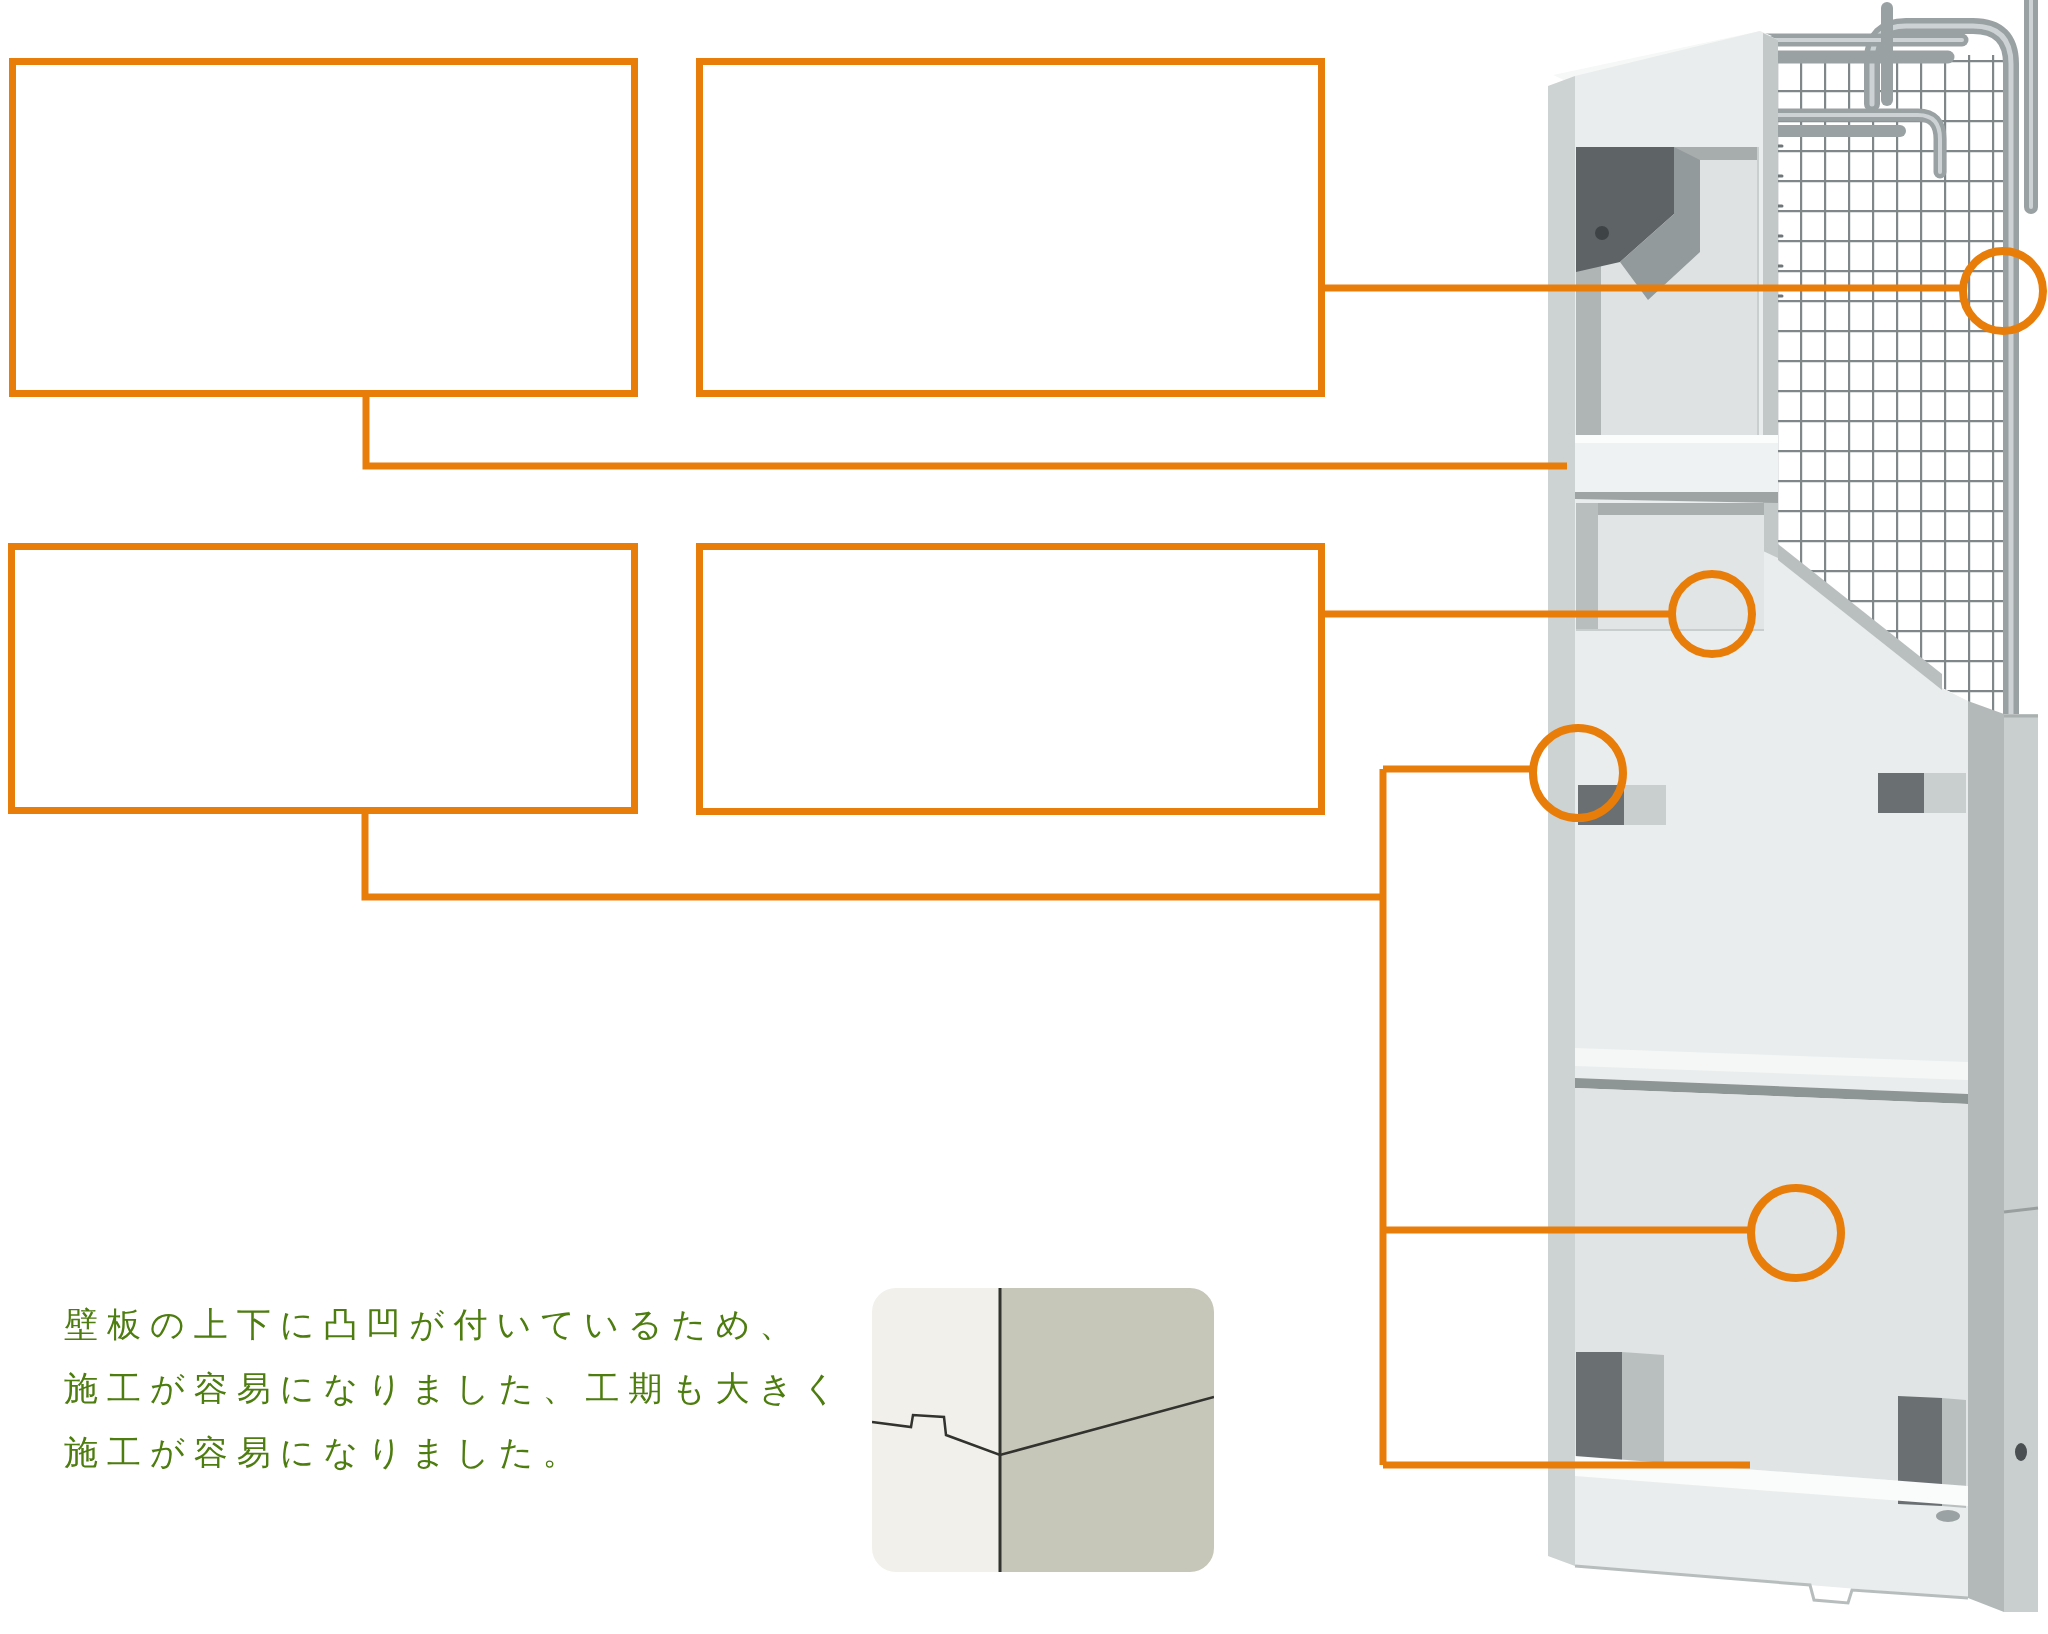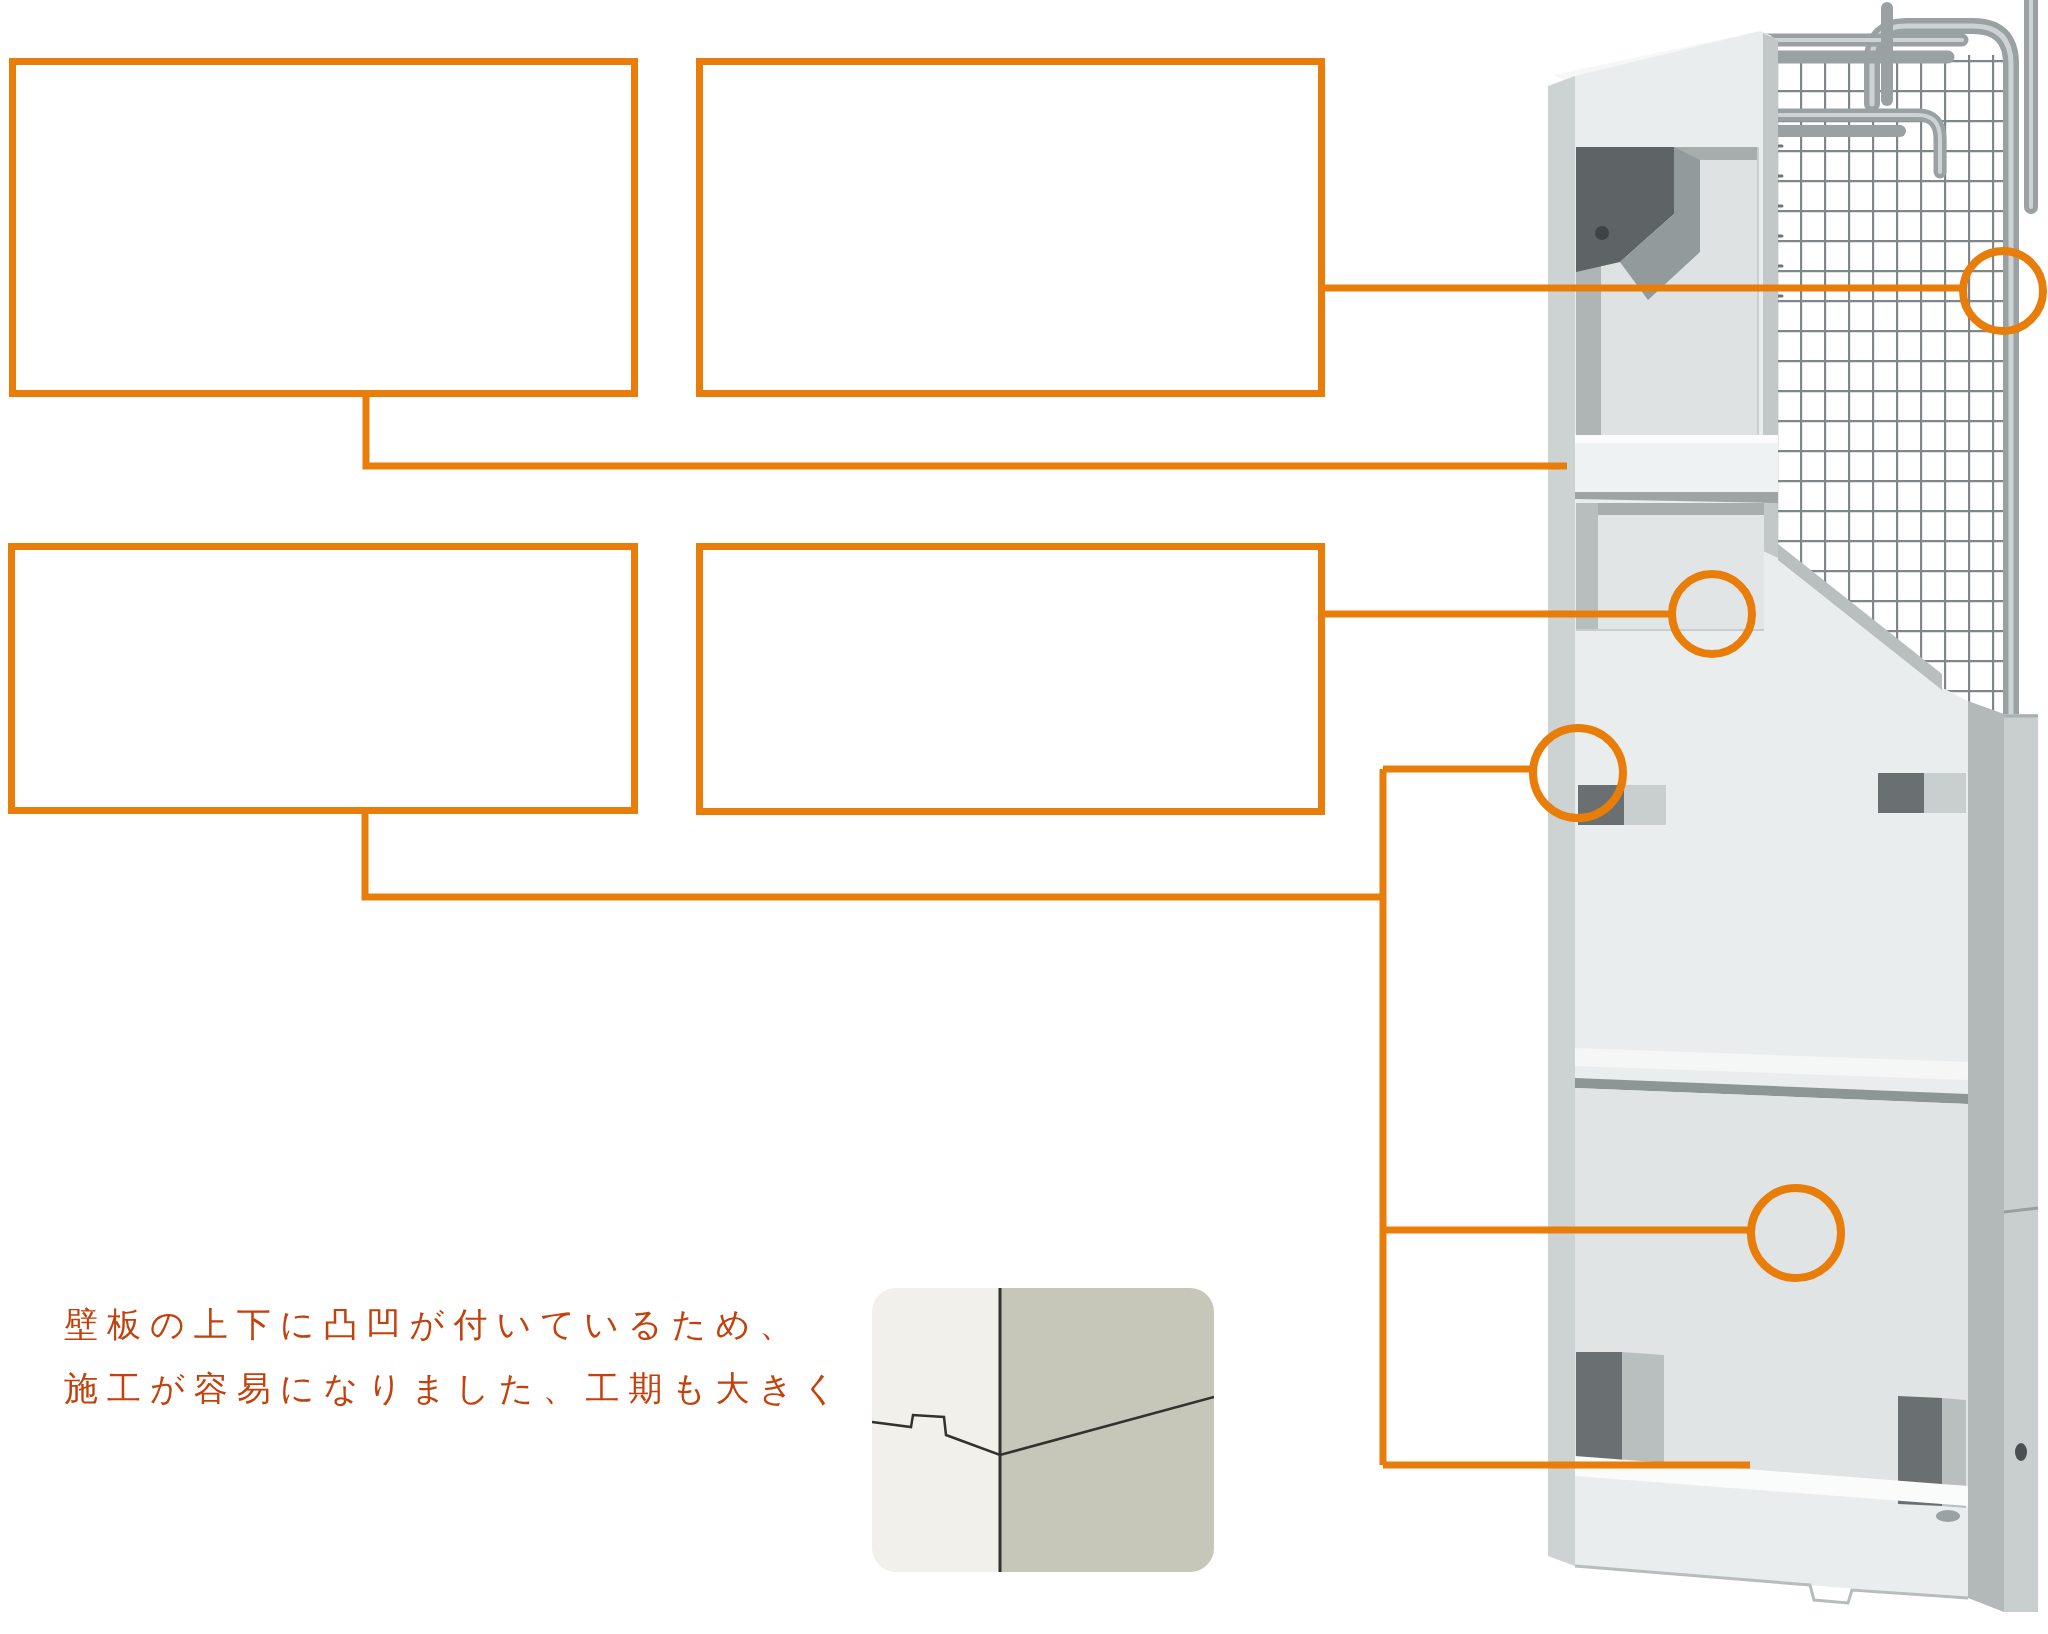--- a/index.html
+++ b/index.html
@@ -11,21 +11,21 @@
     position:absolute;background:#ffffff;border:7px solid #E87D0A;
     box-sizing:border-box;color:#ffffff;font-size:30px;overflow:hidden;
   }
   #box-tl{left:9px;  top:58px;  width:629px;height:339px;}
   #box-tr{left:696px;top:58px;  width:629px;height:339px;}
   #box-ml{left:8px;  top:543px; width:630px;height:271px;}
   #box-mr{left:696px;top:543px; width:629px;height:272px;}
   #diagram{position:absolute;left:0;top:0;width:2048px;height:1634px;}
   #description{
     position:absolute;left:64px;top:1292px;width:800px;
-    font-size:34px;line-height:64px;letter-spacing:9px;color:#c2410c;
+    font-size:34px;line-height:64px;letter-spacing:9px;color:#4d7c0f;
     white-space:nowrap;
   }
   #inset{
     position:absolute;left:872px;top:1288px;width:342px;height:284px;
     border-radius:24px;overflow:hidden;
   }
   #inset .half{position:absolute;top:0;height:284px;}
   #inset .left-half{left:0;width:128px;background:#F1F0EA;}
   #inset .right-half{left:128px;width:214px;background:#C6C6B9;}
   #inset svg{position:absolute;left:0;top:0;}
@@ -145,20 +145,21 @@
   <div class="callout" id="box-ml">
     <span></span>
   </div>
   <div class="callout" id="box-mr">
     <span></span>
   </div>
 
   <div id="description">
     <div>壁板の上下に凸凹が付いているため、</div>
     <div>施工が容易になりました、工期も大きく</div>
+    <div>施工が容易になりました。</div>
   </div>
 
   <div id="inset">
     <div class="half left-half"></div>
     <div class="half right-half"></div>
     <svg width="342" height="284" viewBox="0 0 342 284">
       <line x1="128" y1="0" x2="128" y2="284" stroke="#32322E" stroke-width="3"></line>
       <path d="M0 134 L39 139 L41 127 L72 129 L74 147 L128 167 L342 109" fill="none" stroke="#32322E" stroke-width="2.5"></path>
     </svg>
   </div>

